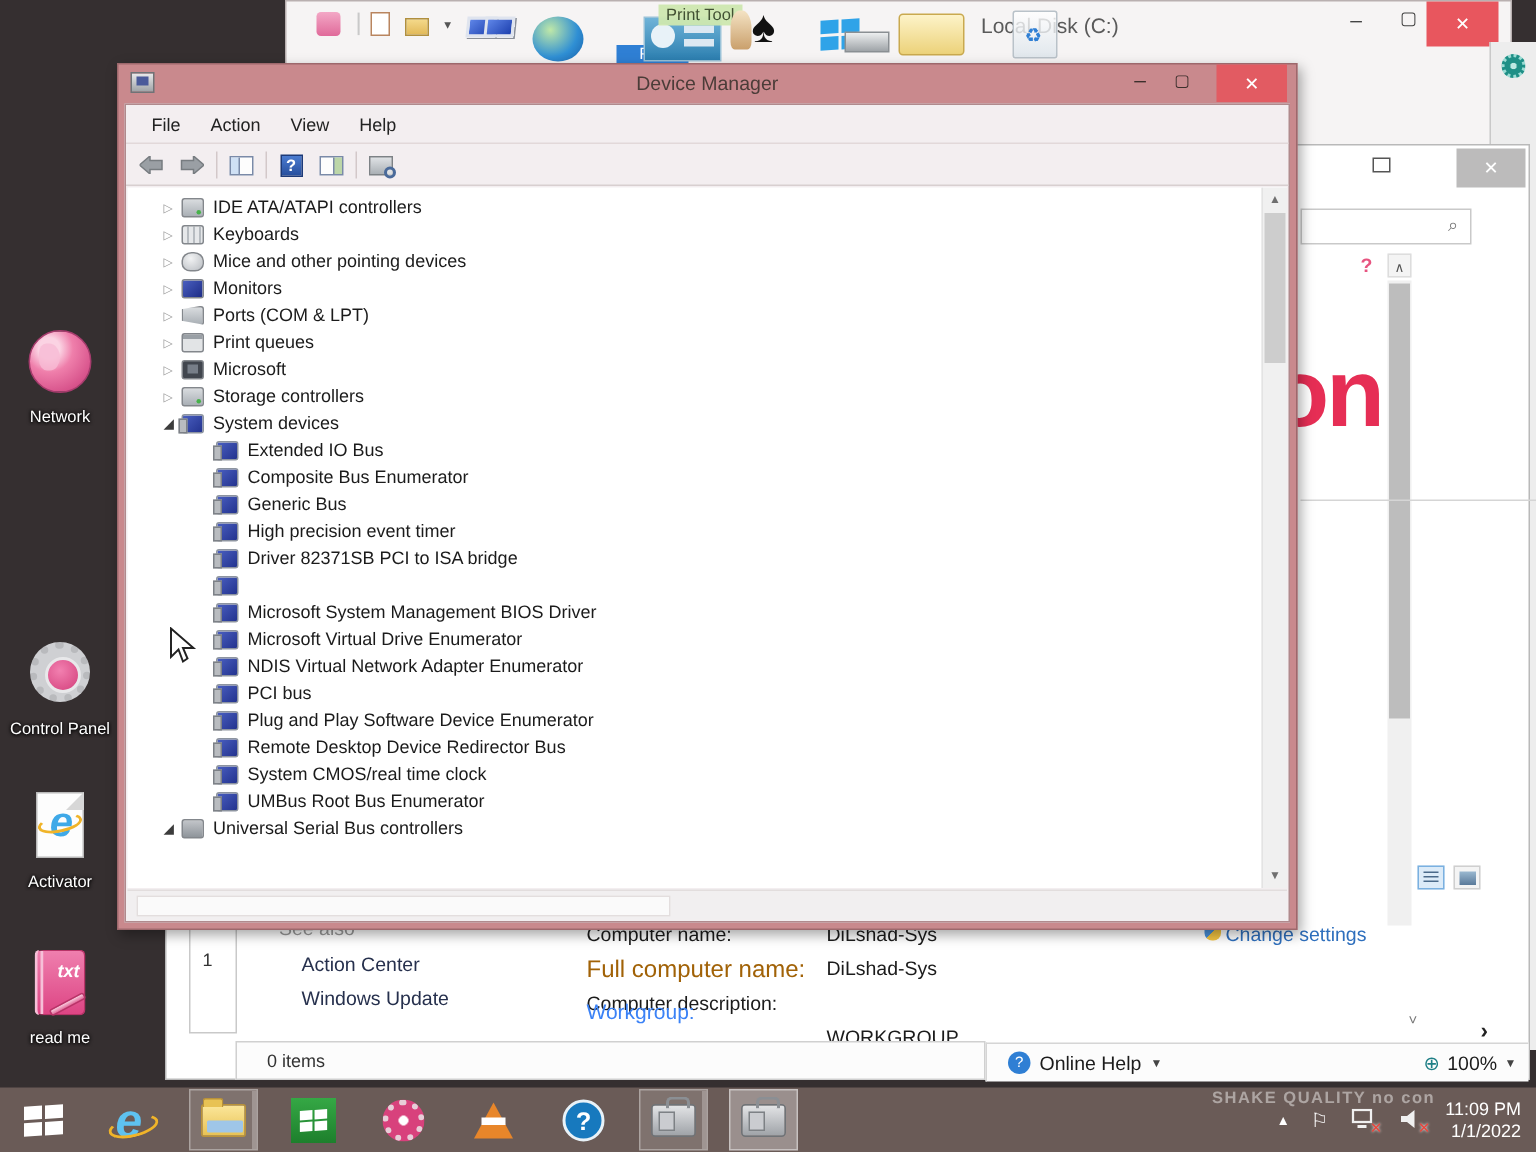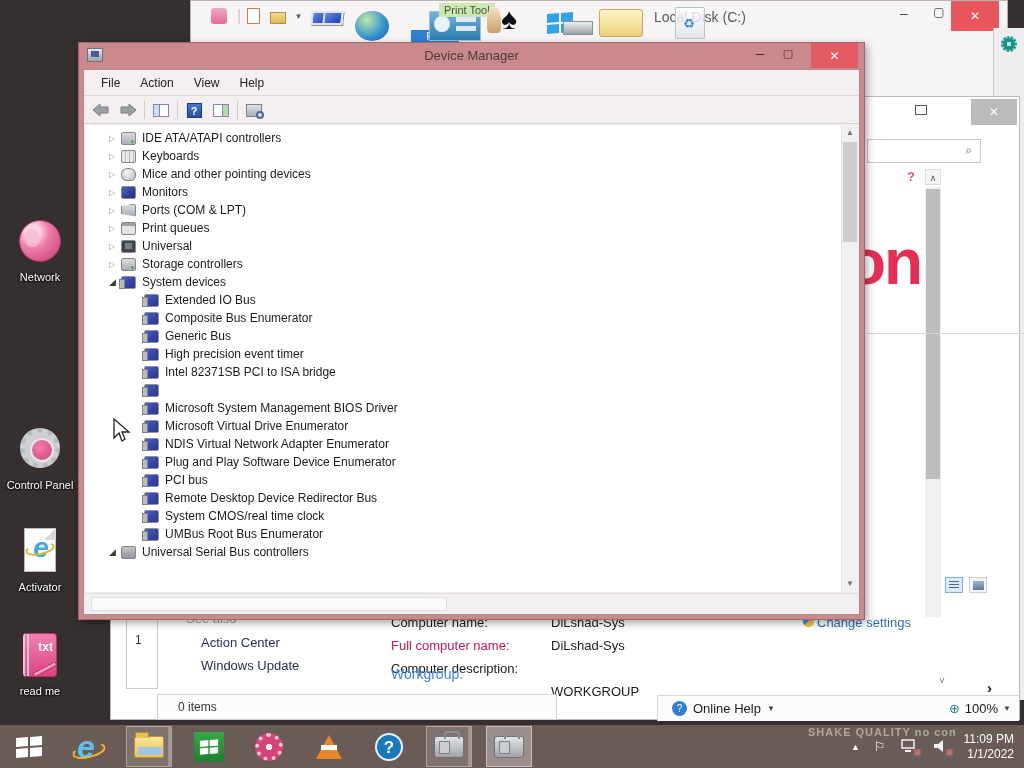--- a/index.html
+++ b/index.html
@@ -24,21 +24,21 @@
   .bin-cup { position:absolute; left:6px; top:6px; width:36px; height:36px; background:linear-gradient(#fbeaf1,#efc6d7); border:1px solid #cf93ad; border-radius:30% 30% 40% 40%; }
   .bin-top { position:absolute; left:4px; top:2px; width:40px; height:12px; background:linear-gradient(#ee6e9d,#de4b82); border:1px solid #bb3a6b; border-radius:50%; }
   .bin-leaf { position:absolute; left:18px; top:16px; width:10px; height:16px; background:#b9d8a0; border-radius:50% 50% 50% 0; opacity:.9; }
   .gear { position:absolute; left:4px; top:2px; width:40px; height:40px; border-radius:50%; border:5px dotted #b9babd; background:#cfd0d3; }
   .gear:after { content:""; position:absolute; left:5px; top:5px; width:20px; height:20px; border-radius:50%; background:radial-gradient(circle at 40% 35%,#f280b0,#d33f7b); border:2px solid #e8e8ea; }
   .page { position:absolute; left:8px; top:0; width:32px; height:44px; background:#fdfdfd; border:1px solid #b9b9b9; }
   .page:before { content:""; position:absolute; right:-1px; top:-1px; border:6px solid transparent; border-top-color:#d7d7d7; border-right-color:#d7d7d7; transform:rotate(90deg); }
   .ie-e { position:absolute; left:4px; top:6px; width:24px; height:26px; color:#3fa9e8; font-size:28px; font-weight:bold; font-style:italic; line-height:26px; }
   .ie-ring { position:absolute; left:0; top:14px; width:30px; height:12px; border:2px solid #f0b429; border-top-color:transparent; border-radius:50%; transform:rotate(-12deg); }
   .book { position:absolute; left:7px; top:1px; width:34px; height:44px; background:linear-gradient(#ef7fae,#dd4584); border:1px solid #b83468; border-radius:4px; border-left:6px double #f6c0d8; }
-  .book .txt { position:absolute; right:3px; top:6px; color:#fff; font-size:12px; font-weight:bold; }
+  .book .txt { position:absolute; right:3px; top:6px; color:#fff; font-size:12px; font-style:italic; font-weight:bold; }
   .book .pen { position:absolute; right:-2px; bottom:4px; width:26px; height:5px; background:linear-gradient(#f9cede,#e06a9a); border:1px solid #b83468; transform:rotate(-28deg); border-radius:2px; }
 
   
   .winx { display:flex; align-items:center; justify-content:center; color:#fff; font-size:12px; }
 
   
   #explorer { left:190px; top:0; width:818px; height:132px; background:#f6f4f4; border:1px solid #b9b0b0; }
   .qat-ic { display:inline-block; width:16px; height:16px; vertical-align:middle; margin-right:4px; }
   .bigicon { position:absolute; top:10px; }
   .mon { width:20px; height:14px; background:linear-gradient(135deg,#5f86e8,#1c3fae); border:2px solid #dfe4ee; box-shadow:1px 1px 0 #8a8f99; transform:skewX(-6deg); }
@@ -201,21 +201,21 @@
 
     <div class="abs" style="left:736px; top:128px; font-size:64px; font-weight:600; color:#e62e55; letter-spacing:-2px;">on</div>
     <div class="abs" style="left:756px; top:236px; width:230px; height:1px; background:#d5d5d5;"></div>
 
     <div class="abs" style="left:75px; top:514px; color:#9a9a9a; font-size:13px;">See also</div>
     <div class="abs" style="left:90px; top:538px; color:#26304d; font-size:13px;">Action Center</div>
     <div class="abs" style="left:90px; top:561px; color:#26304d; font-size:13px;">Windows Update</div>
 
     <div class="abs" style="left:280px; top:518px; font-size:13px; color:#1b1b1b;">Computer name:</div>
     <div class="abs" style="left:440px; top:518px; font-size:13px; color:#1b1b1b;">DiLshad-Sys</div>
-    <div class="abs" style="left:280px; top:541px; font-size:13px; color:#be185d;">Full computer name:</div>
+    <div class="abs" style="left:280px; top:541px; font-size:16px; color:#a16207;">Full computer name:</div>
     <div class="abs" style="left:440px; top:541px; font-size:13px; color:#1b1b1b;">DiLshad-Sys</div>
     <div class="abs" style="left:280px; top:564px; font-size:13px; color:#1b1b1b;">Computer description:</div>
     <div class="abs" style="left:280px; top:569px; font-size:14px; color:#3b82f6;">Workgroup:</div>
     <div class="abs" style="left:440px; top:587px; font-size:13px; color:#1b1b1b;">WORKGROUP</div>
 
     <div class="abs" style="left:692px; top:518px; width:11px; height:12px; background:linear-gradient(135deg,#4a90d9 50%,#f4c542 50%); border-radius:0 0 5px 5px;"></div>
     <a class="abs link" style="left:706px; top:518px; font-size:13px;">Change settings</a>
     <div class="abs" style="left:828px; top:578px; color:#777; font-size:10px;">˅</div>
     <div class="abs" style="left:876px; top:582px; color:#222; font-size:15px; font-weight:bold;">›</div>
 
@@ -234,21 +234,21 @@
         <span style="color:#1e7f86; font-size:13px;">⊕</span>
         <span style="font-size:13px; color:#1b1b1b;">100%</span>
         <span style="font-size:8px; color:#444;">▼</span>
       </span>
     </div>
   </div>
 
   <div class="abs" style="left:126px; top:612px; width:32px; height:77px; background:#fff; border:1px solid #c9c9c9; font-size:12px; color:#333; padding:20px 0 0 8px;">
     <span>1</span>
   </div>
-  <div class="abs" style="left:157px; top:694px; width:400px; height:26px; background:#fcfcfc; border:1px solid #d0d0d0; display:flex; align-items:center;">
+  <div class="abs" style="left:157px; top:694px; width:500px; height:26px; background:#fcfcfc; border:1px solid #d0d0d0; display:flex; align-items:center;">
     <span style="margin-left:20px; font-size:12px; color:#333;">0 items</span>
   </div>
 
   <div id="dm" class="abs">
     <div id="dm-title">Device Manager</div>
     <div class="abs" style="left:8px; top:5px; width:16px; height:14px; background:linear-gradient(#e8e9ea,#9fa3a7); border:1px solid #6f7377;">
       <span class="abs" style="left:3px; top:2px; width:8px; height:6px; background:#4a5a9a;"></span>
     </div>
     <div class="abs" style="right:92px; top:2px; width:24px; text-align:center; color:#3c2f2c; font-size:14px;">–</div>
     <div class="abs" style="right:64px; top:4px; width:24px; text-align:center; color:#3c2f2c; font-size:11px;">▢</div>
@@ -318,21 +318,21 @@
               <span>Ports (COM &amp; LPT)</span>
             </div>
             <div class="trow lv1">
               <span class="tw">▷</span>
               <span class="di print"></span>
               <span>Print queues</span>
             </div>
             <div class="trow lv1">
               <span class="tw">▷</span>
               <span class="di chip"></span>
-              <span>Universal</span>
+              <span>Microsoft</span>
             </div>
             <div class="trow lv1">
               <span class="tw">▷</span>
               <span class="di drive"></span>
               <span>Storage controllers</span>
             </div>
             <div class="trow lv1">
               <span class="tw exp">◢</span>
               <span class="di board"></span>
               <span>System devices</span>
@@ -348,44 +348,44 @@
             <div class="trow lv2">
               <span class="di board"></span>
               <span>Generic Bus</span>
             </div>
             <div class="trow lv2">
               <span class="di board"></span>
               <span>High precision event timer</span>
             </div>
             <div class="trow lv2">
               <span class="di board"></span>
-              <span>Intel 82371SB PCI to ISA bridge</span>
+              <span>Driver 82371SB PCI to ISA bridge</span>
             </div>
             <div class="trow lv2">
               <span class="di board"></span>
             </div>
             <div class="trow lv2">
               <span class="di board"></span>
               <span>Microsoft System Management BIOS Driver</span>
             </div>
             <div class="trow lv2">
               <span class="di board"></span>
               <span>Microsoft Virtual Drive Enumerator</span>
             </div>
             <div class="trow lv2">
               <span class="di board"></span>
               <span>NDIS Virtual Network Adapter Enumerator</span>
             </div>
             <div class="trow lv2">
               <span class="di board"></span>
+              <span>PCI bus</span>
+            </div>
+            <div class="trow lv2">
+              <span class="di board"></span>
               <span>Plug and Play Software Device Enumerator</span>
-            </div>
-            <div class="trow lv2">
-              <span class="di board"></span>
-              <span>PCI bus</span>
             </div>
             <div class="trow lv2">
               <span class="di board"></span>
               <span>Remote Desktop Device Redirector Bus</span>
             </div>
             <div class="trow lv2">
               <span class="di board"></span>
               <span>System CMOS/real time clock</span>
             </div>
             <div class="trow lv2">

